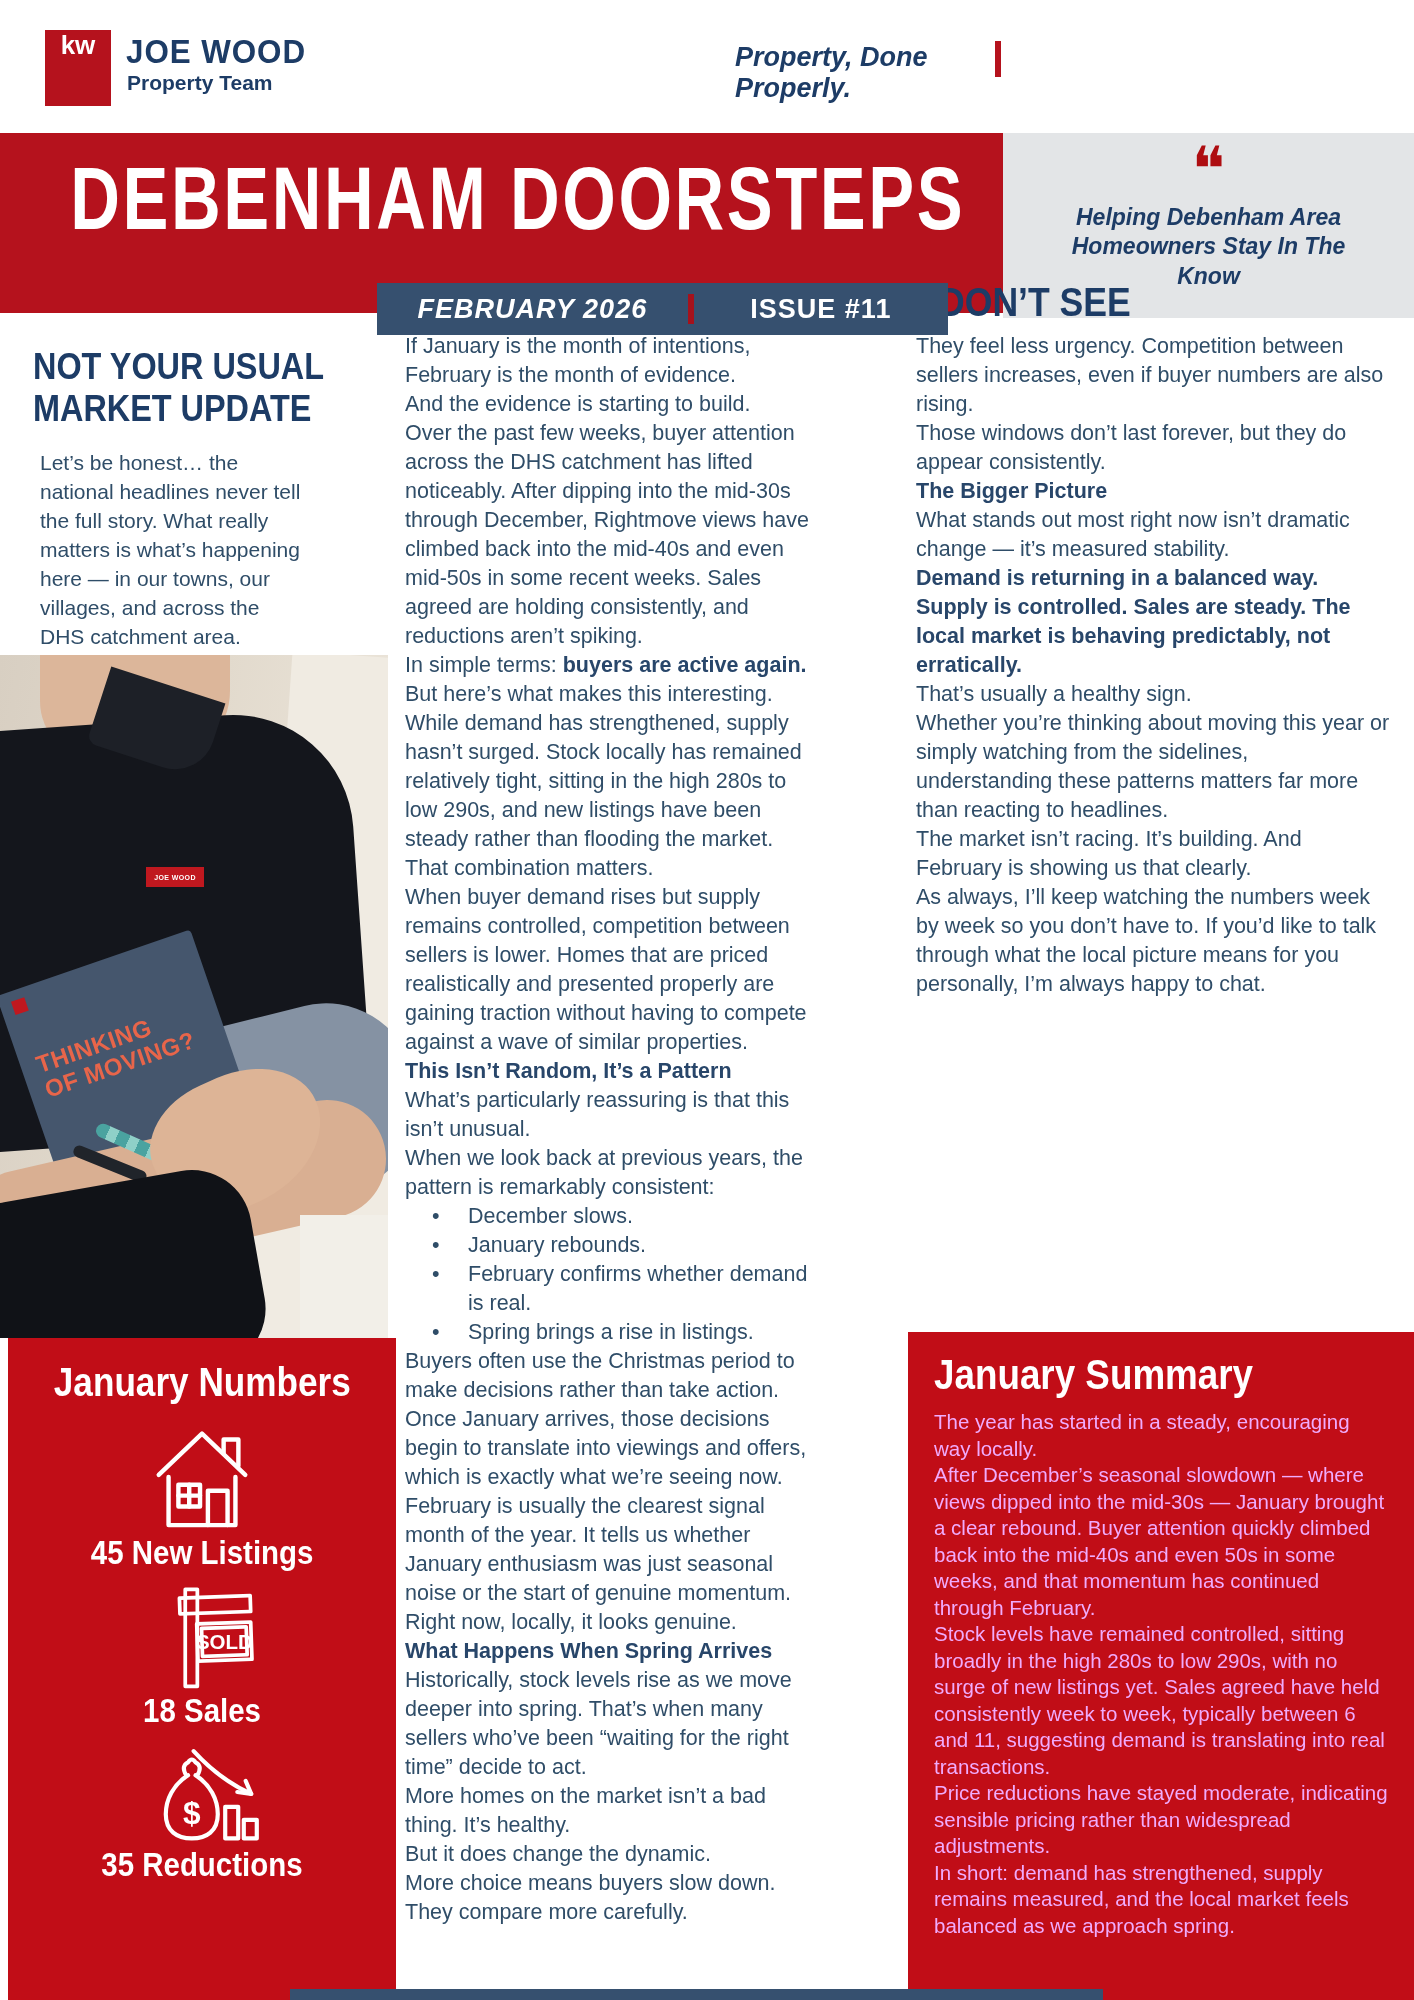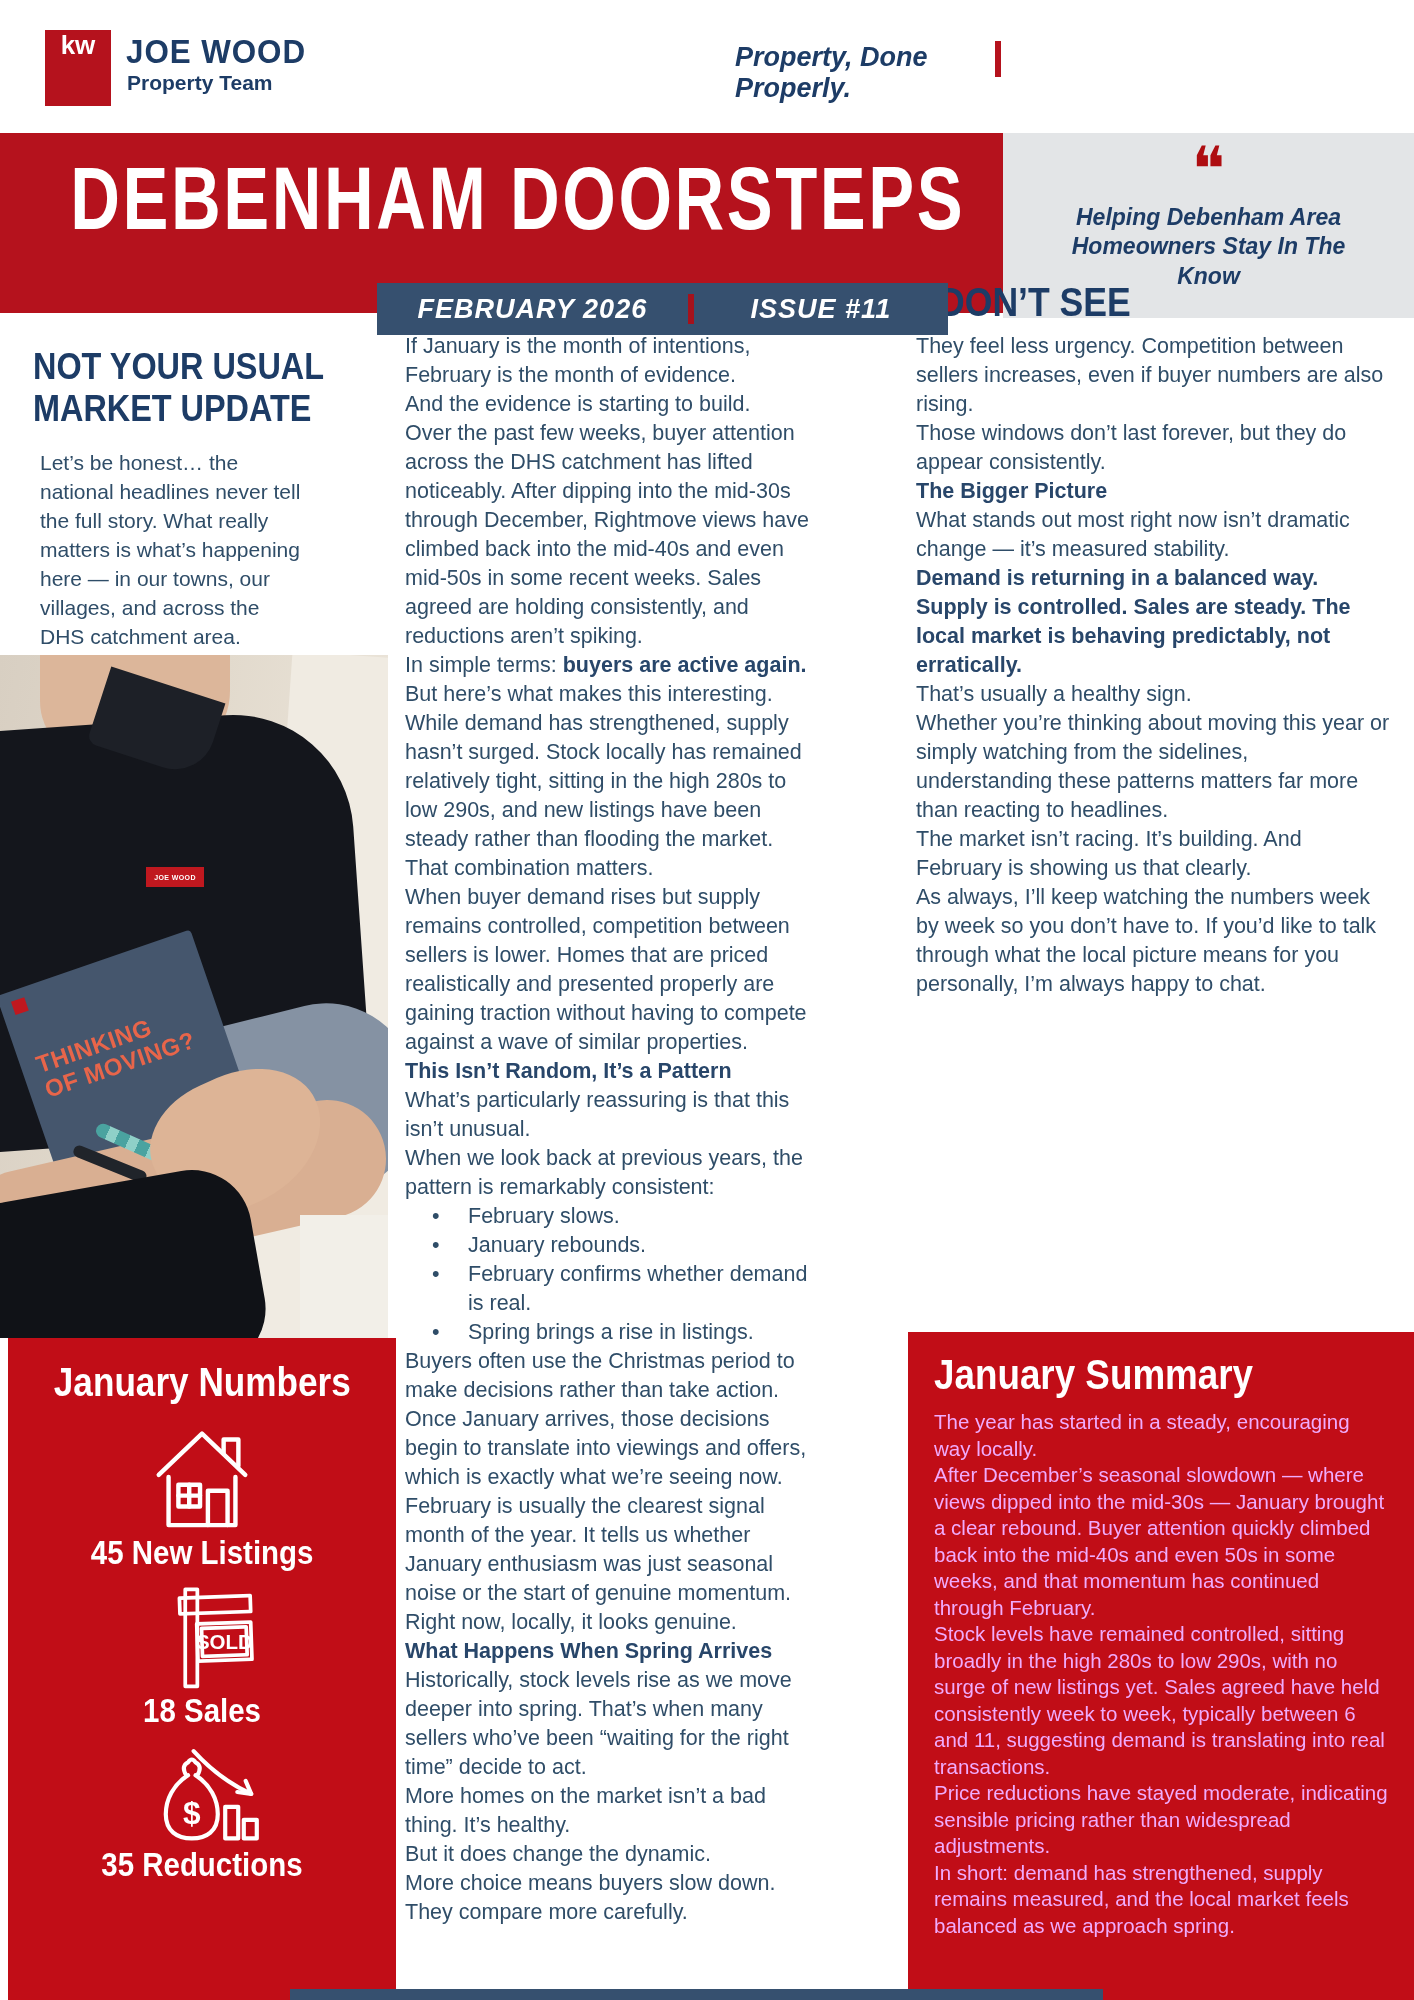--- a/index.html
+++ b/index.html
@@ -21,21 +21,21 @@
   .banner-title{position:absolute;left:0;top:14px;width:100%;text-align:center;color:#fff;
                 font-weight:700;font-size:80px;letter-spacing:3px;white-space:nowrap;
                 transform:scale(.86,1.12);transform-origin:50% 0;}
   .quote-box{left:1003px;top:133px;width:411px;height:185px;background:#e3e5e7;text-align:center;}
   .quote-glyph{display:block;margin-top:6px;font-family:"DejaVu Sans",sans-serif;font-size:62px;line-height:62px;color:#ae0d11;}
   .quote-text{display:block;margin:2px auto 0;width:330px;font-size:23px;font-weight:700;font-style:italic;
               color:#1d3c66;line-height:1.28;}
   .issue-bar{left:377px;top:283px;width:571px;height:52px;background:#36506f;display:flex;align-items:center;z-index:3;}
   .issue-date{flex:1.1;text-align:center;color:#fff;font-size:27px;font-weight:700;font-style:italic;letter-spacing:1px;}
   .issue-sep{width:6px;height:30px;background:#a5121c;}
-  .issue-num{flex:.9;text-align:center;color:#fff;font-size:27px;font-weight:700;font-style:italic;letter-spacing:1px;}
+  .issue-num{flex:.9;text-align:center;color:#fff;font-size:27px;font-weight:700;letter-spacing:1px;}
 
   
   .side-heading{left:33px;top:346px;font-size:36px;line-height:42px;font-weight:700;color:#1d3c66;
                 transform:scaleX(.9);transform-origin:0 0;white-space:nowrap;}
   .side-intro{left:40px;top:448px;width:268px;font-size:21px;line-height:29px;color:#2f4d68;}
 
   
   .photo{left:0;top:655px;width:388px;height:683px;overflow:hidden;
          background:linear-gradient(100deg,#d8cfc2 0%,#e2dacd 45%,#efe9df 100%);}
   .ph{position:absolute;}
@@ -185,21 +185,21 @@
       <p><span>Over the past few weeks, buyer attention across the DHS catchment has lifted noticeably. After dipping into the mid-30s through December, Rightmove views have climbed back into the mid-40s and even mid-50s in some recent weeks. Sales agreed are holding consistently, and reductions aren’t spiking.</span></p>
       <p><span>In simple terms: </span><span class="b">buyers are active again.</span></p>
       <p><span>But here’s what makes this interesting.</span></p>
       <p><span>While demand has strengthened, supply hasn’t surged. Stock locally has remained relatively tight, sitting in the high 280s to low 290s, and new listings have been steady rather than flooding the market.</span></p>
       <p><span>That combination matters.</span></p>
       <p><span>When buyer demand rises but supply remains controlled, competition between sellers is lower. Homes that are priced realistically and presented properly are gaining traction without having to compete against a wave of similar properties.</span></p>
       <p><span class="b">This Isn’t Random, It’s a Pattern</span></p>
       <p><span>What’s particularly reassuring is that this isn’t unusual.</span></p>
       <p><span>When we look back at previous years, the pattern is remarkably consistent:</span></p>
       <ul>
-        <li>February slows.</li>
+        <li>December slows.</li>
         <li>January rebounds.</li>
         <li>February confirms whether demand is real.</li>
         <li>Spring brings a rise in listings.</li>
       </ul>
       <p><span>Buyers often use the Christmas period to make decisions rather than take action.</span></p>
       <p><span>Once January arrives, those decisions begin to translate into viewings and offers, which is exactly what we’re seeing now.</span></p>
       <p><span>February is usually the clearest signal month of the year. It tells us whether January enthusiasm was just seasonal noise or the start of genuine momentum.</span></p>
       <p><span>Right now, locally, it looks genuine.</span></p>
       <p><span class="b">What Happens When Spring Arrives</span></p>
       <p><span>Historically, stock levels rise as we move deeper into spring. That’s when many sellers who’ve been “waiting for the right time” decide to act.</span></p>

